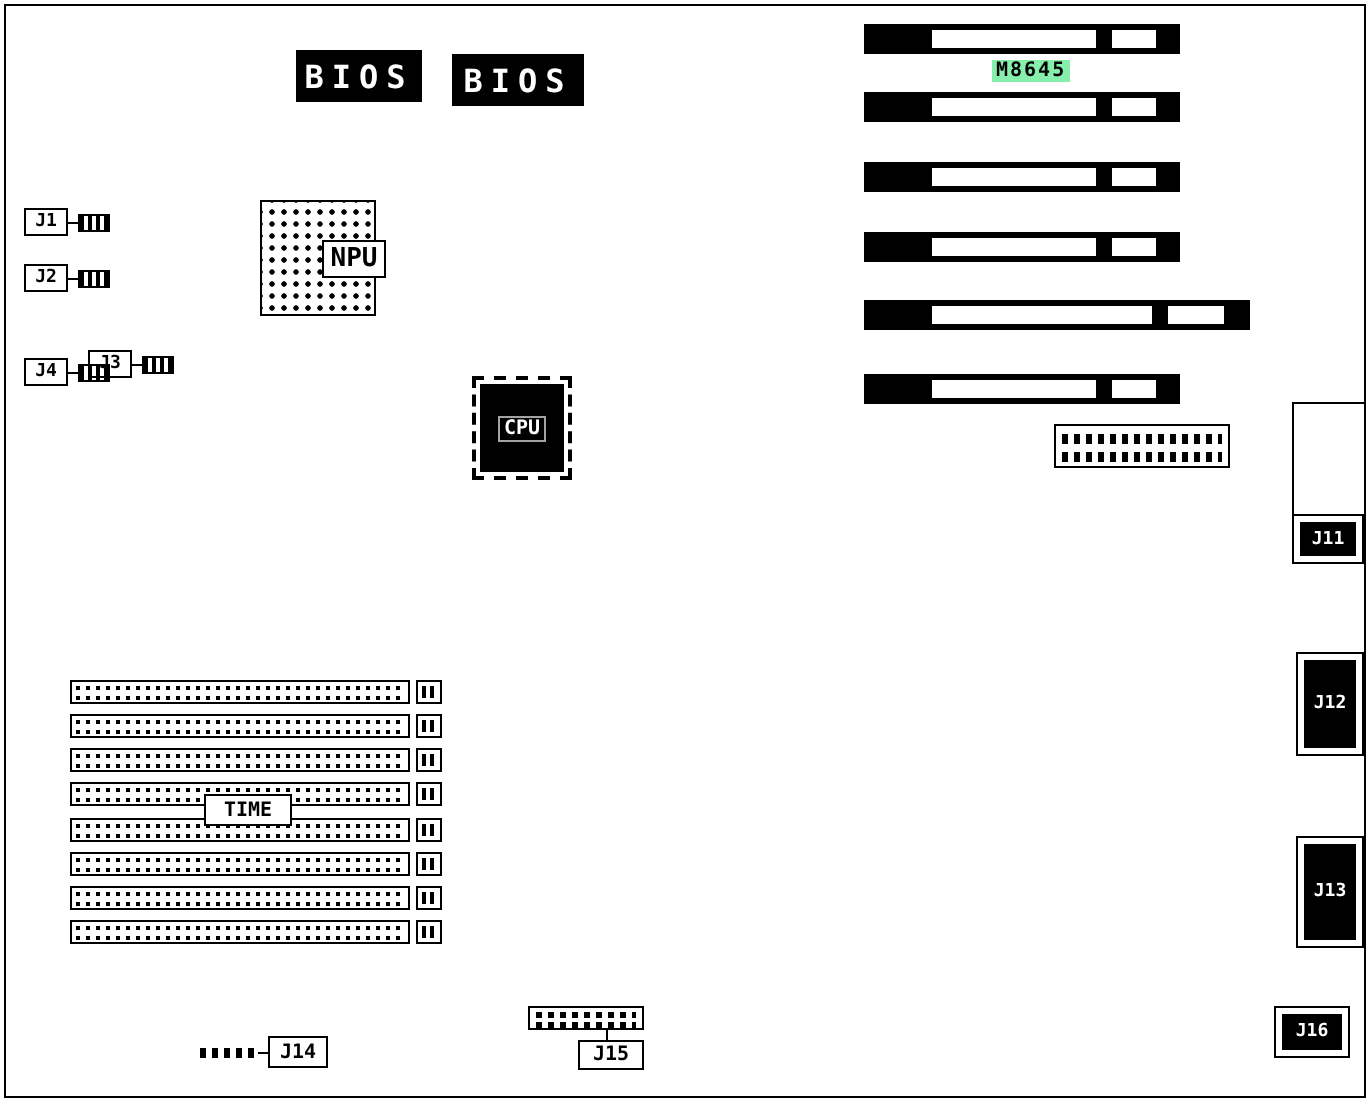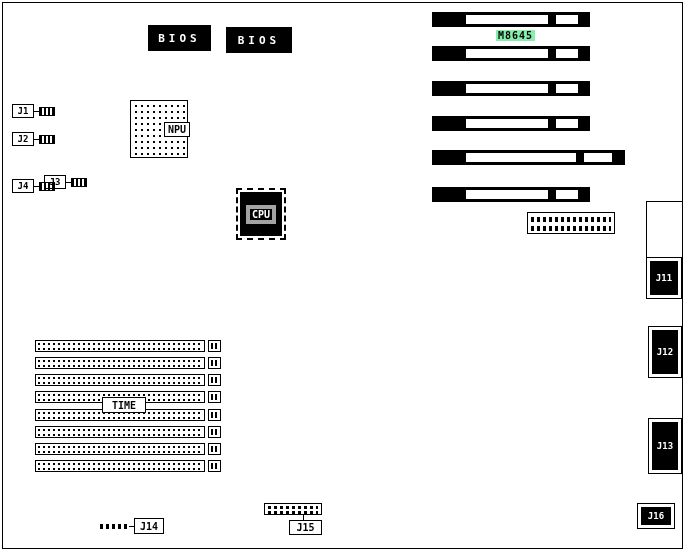--- a/index.html
+++ b/index.html
@@ -8,48 +8,48 @@
 
   .screen { position: relative; width: 686px; height: 552px; background: #fff; overflow: hidden; }
   .outline { position: absolute; left: 2px; top: 2px; width: 681px; height: 547px; border: 1px solid #000; }
   .abs { position: absolute; }
 
   .chip-black {
     background: #000; color: #fff; display: flex;
     align-items: center; justify-content: center;
     font-weight: bold;
   }
-  .bios span { letter-spacing: 4px; font-size: 11px; }
+  .bios span { letter-spacing: 4px; font-size: 16px; }
 
   .label-box {
     border: 1px solid #000; background: #fff; color: #000;
     font-weight: bold; display: flex; align-items: center; justify-content: center;
   }
 
   .jgroup { display: flex; align-items: center; margin-top: 36px; }
   .jlabel { width: 22px; height: 14px; font-size: 9px; }
   .lead-h { width: 5px; height: 1px; background: #000; }
   .pin-icon {
     width: 16px; height: 9px; border: 1px solid #000;
     background-image: repeating-linear-gradient(90deg, #000 0 2px, transparent 2px 4px);
   }
 
   .npu {
     border: 1px solid #000; background-color: #fff;
     background-image: radial-gradient(#000 1.2px, transparent 1.5px);
     background-size: 6px 6px; background-position: 2px 2px;
   }
   .npu .core { position: absolute; inset: 0; display: flex; align-items: center; justify-content: center; }
-  .npu .core span { background: #fff; border: 1px solid #000; padding: 1px 3px; font-weight: bold; font-size: 10px; margin-left: 36px; }
+  .npu .core span { background: #fff; border: 1px solid #000; padding: 1px 3px; font-weight: bold; font-size: 13px; margin-left: 36px; }
 
   .cpu {
     background: #000; outline: 2px dashed #000; outline-offset: 2px;
     display: flex; align-items: center; justify-content: center;
   }
-  .cpu span { color: #fff; border: 4px solid #a3a3a3; padding: 0 2px; font-size: 10px; font-weight: bold; }
+  .cpu span { color: #fff; border: 1px solid #a3a3a3; padding: 0 2px; font-size: 10px; font-weight: bold; }
 
   .rtc { flex-direction: column; font-size: 9px; line-height: 11px; text-align: center; }
 
   .slot { position: absolute; left: 432px; height: 15px; background: #000; }
   .slot .seg { position: absolute; top: 3px; bottom: 3px; background: #fff; }
 
   .model { font-size: 10px; font-weight: bold; letter-spacing: 1px; background: #86efac; padding: 0 2px; }
 
   .pinheader {
     border: 1px solid #000; background-color: #fff;
@@ -163,21 +163,21 @@
     <span class="seg" style="left:124px;width:22px;"></span>
   </div>
 
   <div class="abs model" style="left:496px;top:30px;">M8645</div>
 
   <div class="abs pinheader" style="left:527px;top:212px;width:88px;height:22px;"></div>
 
   <div class="abs line" style="left:646px;top:201px;width:36px;height:1px;"></div>
   <div class="abs line" style="left:646px;top:201px;width:1px;height:56px;"></div>
 
-  <div class="abs conn-shell" style="left:646px;top:257px;width:36px;height:42px;">
+  <div class="abs conn-shell" style="left:646px;top:257px;width:36px;height:25px;">
     <div class="chip-black fill">
       <span>J11</span>
     </div>
   </div>
 
   <div class="abs conn-shell" style="left:648px;top:326px;width:34px;height:52px;">
     <div class="chip-black fill">
       <span>J12</span>
     </div>
   </div>

